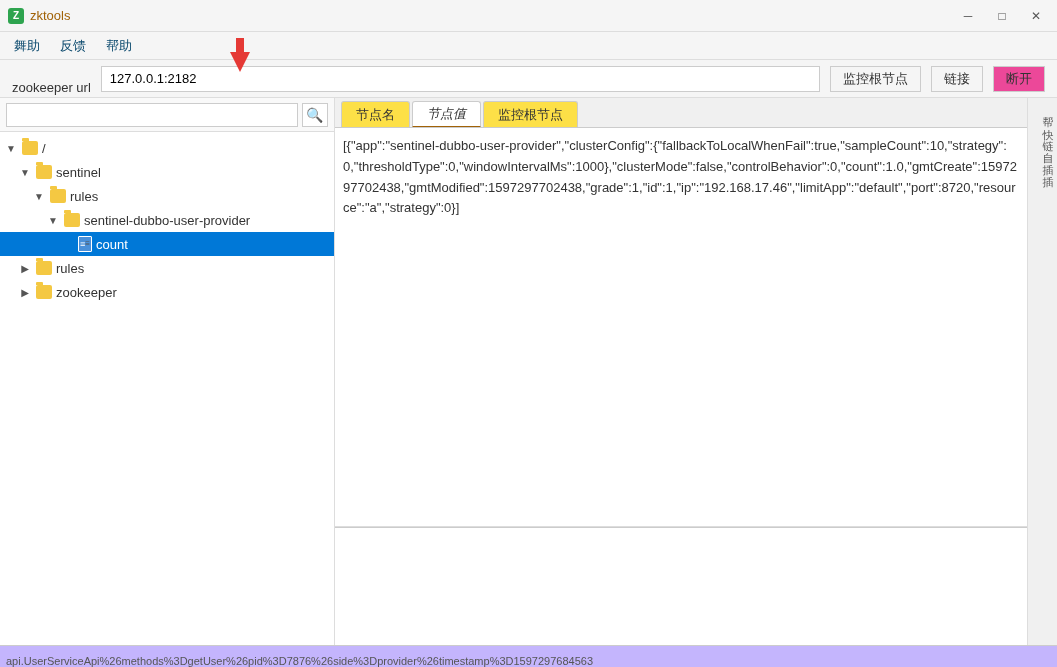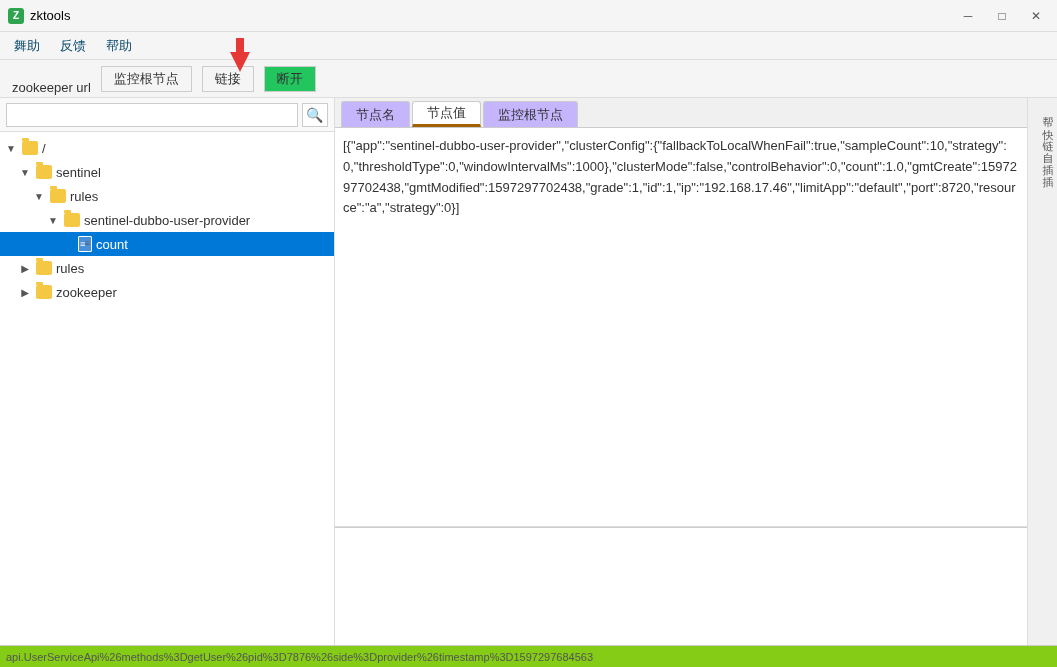--- a/index.html
+++ b/index.html
@@ -36,21 +36,21 @@
       border-radius: 3px;
       display: flex;
       align-items: center;
       justify-content: center;
       color: white;
       font-size: 10px;
       font-weight: bold;
     }
     .titlebar-title {
       font-size: 13px;
-      color: #000000;
+      color: #a16207;
     }
     .titlebar-controls {
       display: flex;
       align-items: center;
       gap: 8px;
     }
     .titlebar-btn {
       width: 26px;
       height: 22px;
       display: flex;
@@ -108,21 +108,21 @@
       height: 26px;
       padding: 0 12px;
       border: 1px solid #ccc;
       background: #f5f5f5;
       cursor: pointer;
       font-size: 13px;
       color: #333;
       white-space: nowrap;
     }
     .urlbar-btn.disconnect {
-      background: #22c55e;
+      background: #ec4899;
       text-align: right;
     }
 
     
     .main {
       display: flex;
       height: calc(667px - 32px - 28px - 38px);
     }
 
     
@@ -246,33 +246,34 @@
       border-bottom: 1px solid #ccc;
       display: flex;
       align-items: flex-end;
       padding: 0 6px;
     }
     .tab {
       height: 26px;
       padding: 0 14px;
       border: 1px solid #ccc;
       border-bottom: none;
-      background: #c4b5fd;
+      background: #fde047;
       cursor: pointer;
       font-size: 13px;
       display: flex;
       align-items: center;
       margin-right: 2px;
       border-radius: 3px 3px 0 0;
       color: #333;
     }
     .tab.active {
       background: white;
-      border-bottom: 3px solid #a16207;
+      border-bottom: 1px solid #a16207;
       font-weight: normal;
+      font-style: italic;
     }
     .content-area {
       flex: 1;
       display: flex;
       flex-direction: column;
       overflow: hidden;
     }
     .content-top {
       flex: 1;
       padding: 8px;
@@ -309,24 +310,24 @@
       font-size: 11px;
       color: #555;
       padding: 6px 2px;
       cursor: pointer;
       white-space: nowrap;
     }
 
     
     .statusbar {
       height: 22px;
-      background: #84cc16;
+      background: #c4b5fd;
       border-top: 1px solid #ccc;
       display: flex;
-      align-items: center;
+      align-items: flex-end;
       padding: 0 6px;
       font-size: 11px;
       color: #555;
       position: absolute;
       bottom: 0;
       left: 0;
       right: 0;
     }
 
     
@@ -370,20 +371,21 @@
 </div>
 
 <div class="menubar">
   <div class="menu-item">舞助</div>
   <div class="menu-item">反馈</div>
   <div class="menu-item">帮助</div>
 </div>
 
 <div class="urlbar">
   <span class="urlbar-label">zookeeper url</span>
+  <input class="urlbar-input" type="text" value="127.0.0.1:2182" style="">
   <button class="urlbar-btn">监控根节点</button>
   <button class="urlbar-btn">链接</button>
   <button class="urlbar-btn disconnect">断开</button>
 </div>
 
 <div class="main">
 
   <div class="sidebar">
     <div class="search-bar">
       <input class="search-input" type="text" placeholder="" style="">

